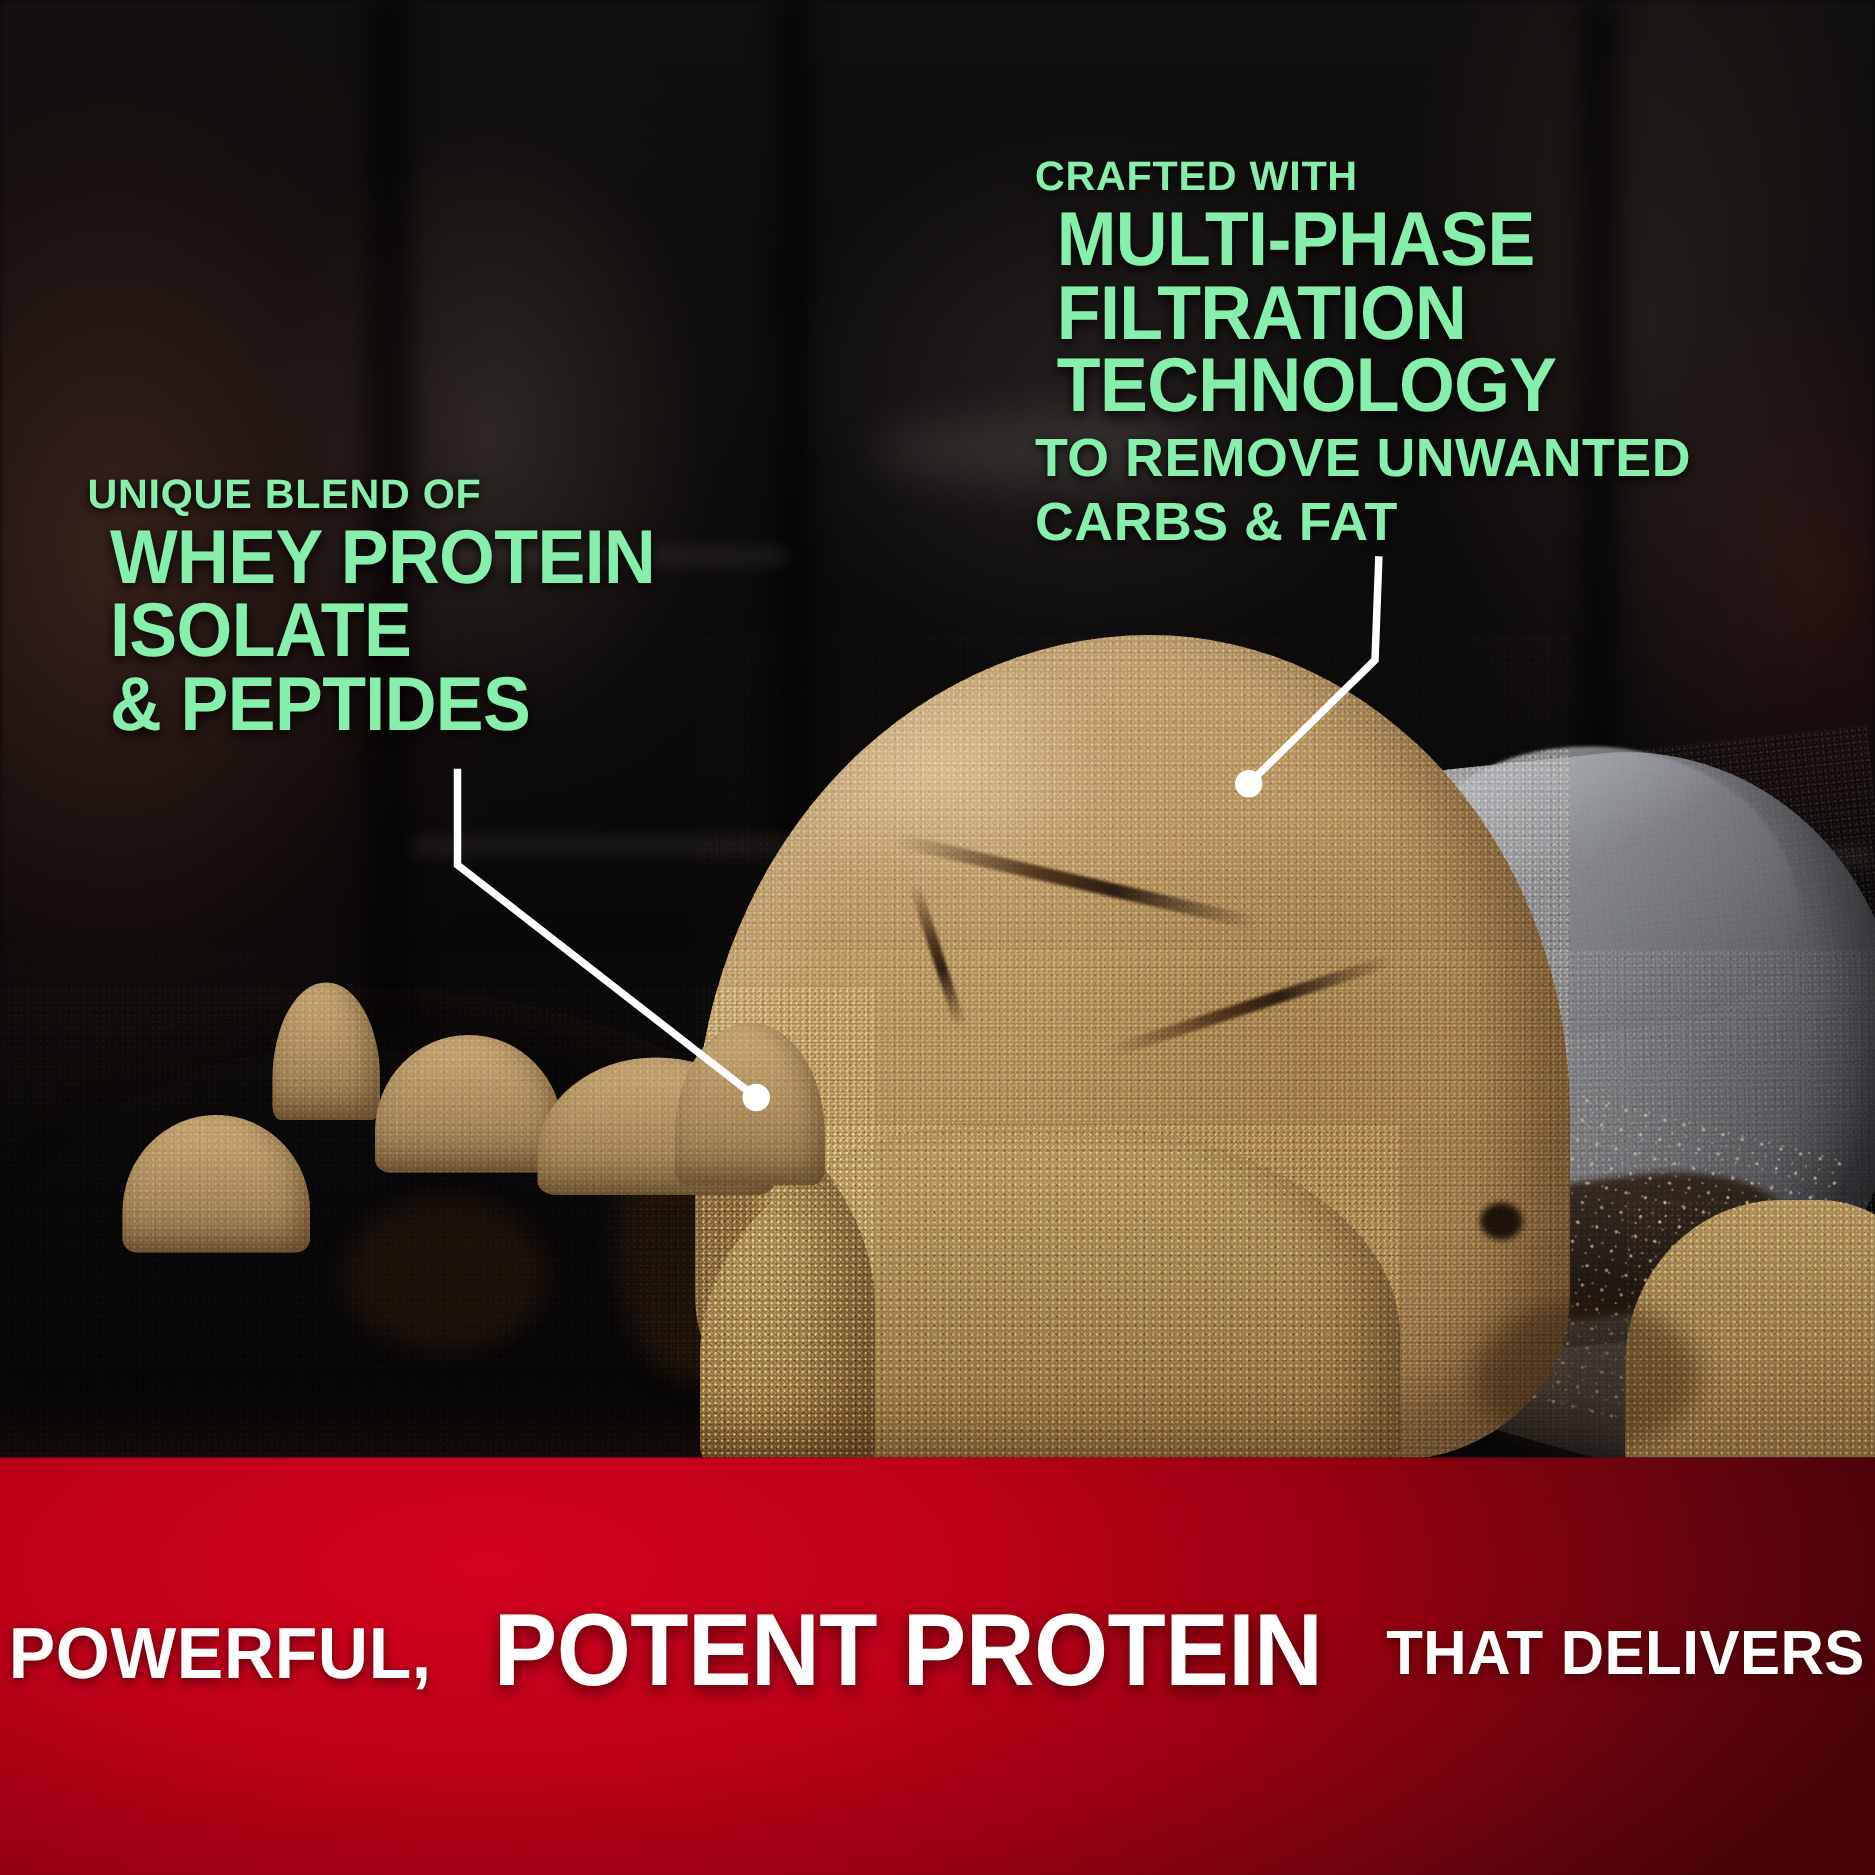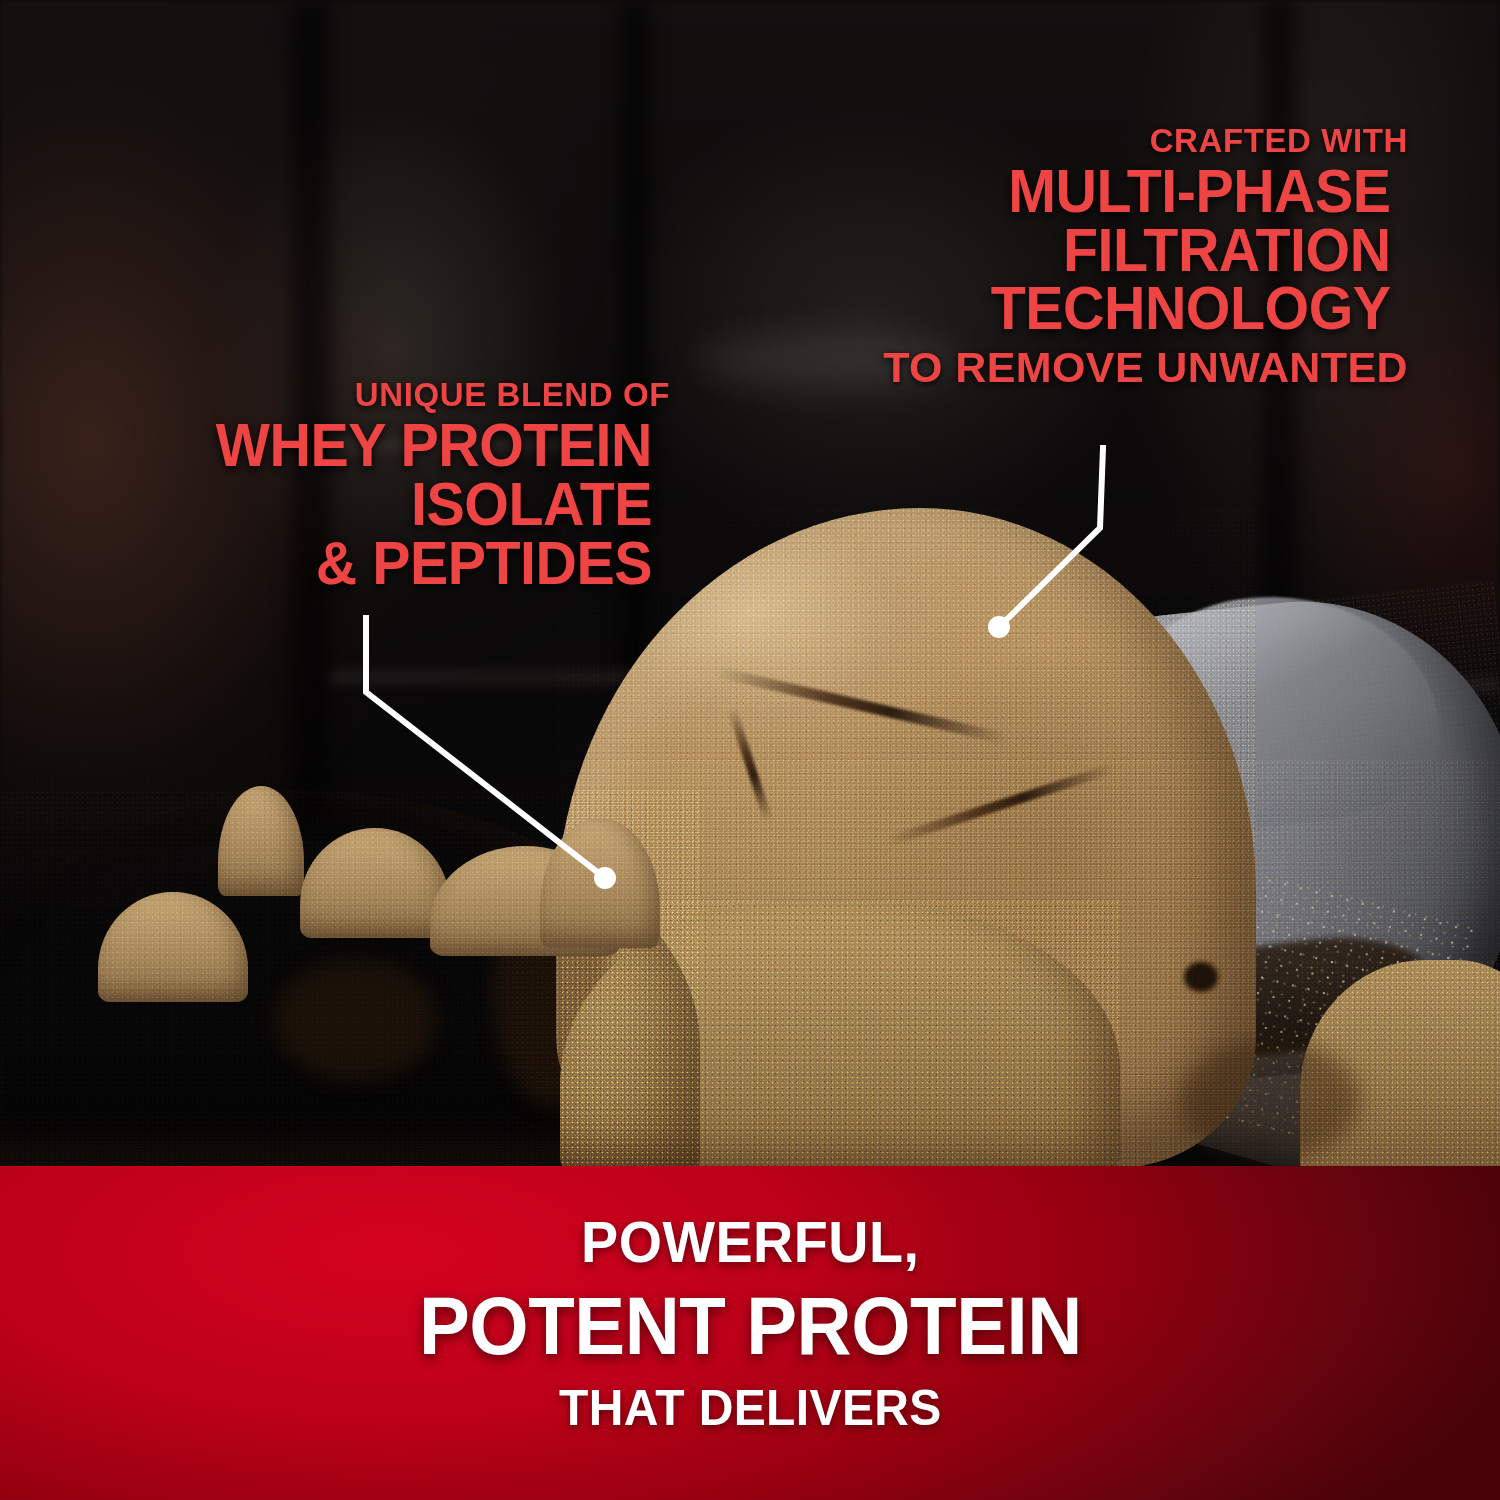--- a/index.html
+++ b/index.html
@@ -176,21 +176,21 @@
     filter:blur(10px); border-radius:50%;
   }
   .pile-shadow.ps1 { left:494px; top:876px; width:120px; height:230px; }
   .pile-shadow.ps2 { left:276px; top:960px; width:160px; height:120px; }
   .pile-shadow.ps3 { left:1180px;top:1040px;width:180px; height:120px; }
 
   
   .leaders { position:absolute; left:0; top:0; width:1500px; height:1166px; }
 
   
-  .callout { position:absolute; color:#ef4444; text-align:right; line-height:1.0; }
+  .callout { position:absolute; color:#86efac; text-align:left; line-height:1.0; }
   .callout .small {
     font-size:33px; font-weight:700; letter-spacing:0.6px;
     text-shadow:0 2px 7px rgba(0,0,0,0.9);
   }
   .callout .big {
     font-size:61px; font-weight:700; letter-spacing:-0.5px;
     text-shadow:0 3px 10px rgba(0,0,0,0.9);
     transform:scaleX(0.94); transform-origin:center;
   }
   .callout .mid {
@@ -210,22 +210,22 @@
   
   .banner {
     position:absolute; left:0; top:1166px;
     width:1500px; height:334px;
     background:
       radial-gradient(ellipse 1150px 460px at 26% 26%, #d4021f 0%, #bc0119 36%, #94000f 62%, #62040e 86%, #4a0209 100%);
     overflow:hidden;
   }
   .banner-inner {
     position:absolute; left:0; top:0; width:1500px; height:312px;
-    display:flex; flex-direction:column;
-    align-items:center; justify-content:center;
+    display:flex; flex-direction:row;
+    align-items:center; justify-content:space-between;
     color:#fff; text-align:center;
   }
   .banner .line1 {
     font-size:58px; font-weight:700; letter-spacing:0.5px;
     text-shadow:0 3px 9px rgba(60,0,6,0.75);
     transform:scaleX(0.96); transform-origin:center;
   }
   .banner .line2 {
     font-size:82px; font-weight:700; letter-spacing:-0.5px;
     margin-top:4px; margin-bottom:6px;
@@ -295,20 +295,21 @@
       <polyline id="leader-right" fill="none" stroke="#ffffff" stroke-width="6" stroke-linecap="square" stroke-linejoin="miter" points="1103,448 1100,528 999,627"></polyline>
       <circle id="leader-right-dot" fill="#ffffff" cx="999" cy="627" r="11"></circle>
     </svg>
 
     <div class="callout" id="callout-right">
       <div class="small">CRAFTED WITH</div>
       <div class="big">MULTI-PHASE</div>
       <div class="big">FILTRATION</div>
       <div class="big">TECHNOLOGY</div>
       <div class="mid">TO REMOVE UNWANTED</div>
+      <div class="mid">CARBS &amp; FAT</div>
     </div>
 
     <div class="callout" id="callout-left">
       <div class="small">UNIQUE BLEND OF</div>
       <div class="big">WHEY PROTEIN</div>
       <div class="big">ISOLATE</div>
       <div class="big">&amp; PEPTIDES</div>
     </div>
 
   </div>

